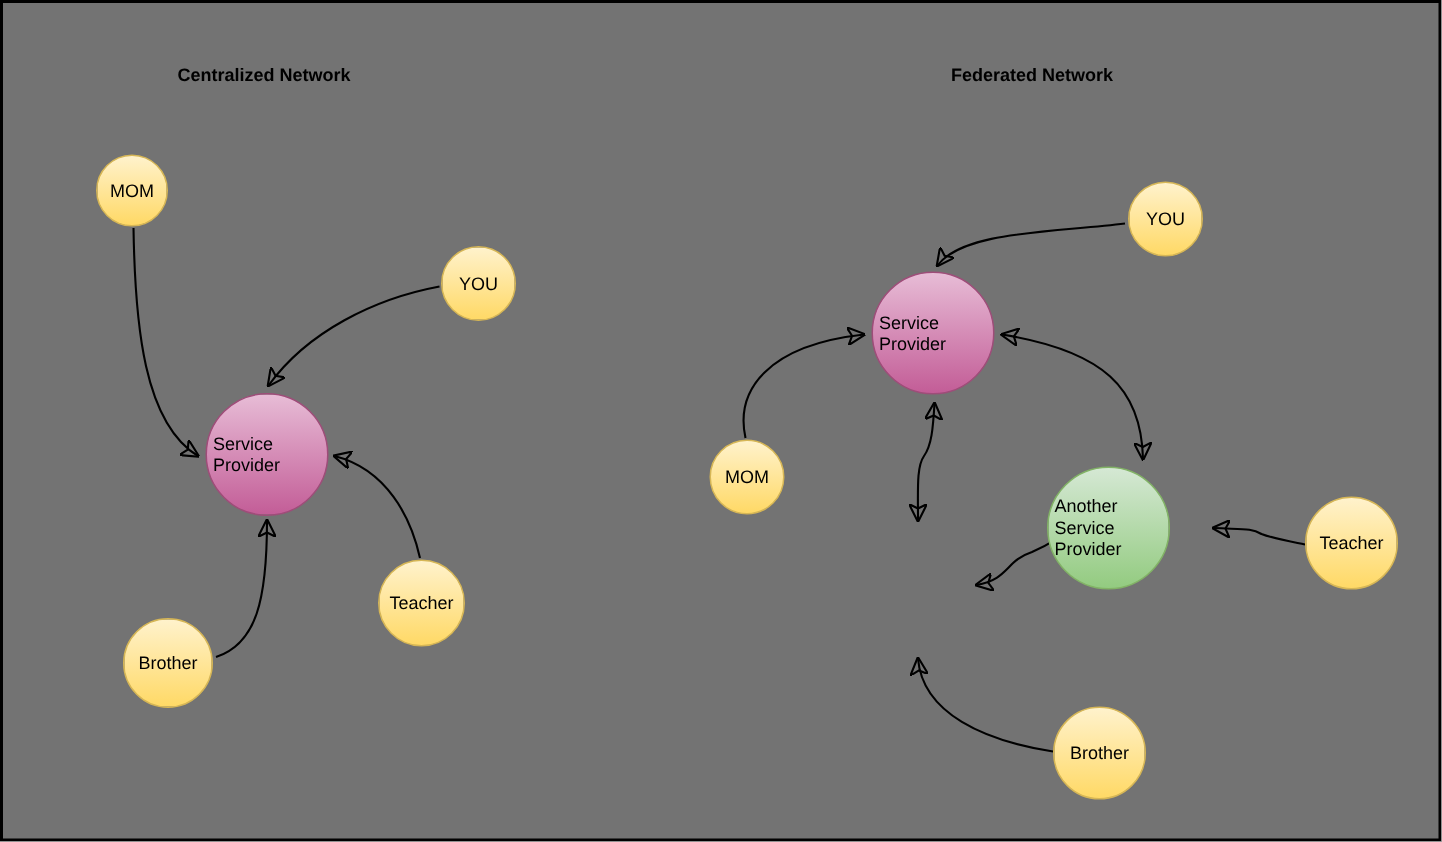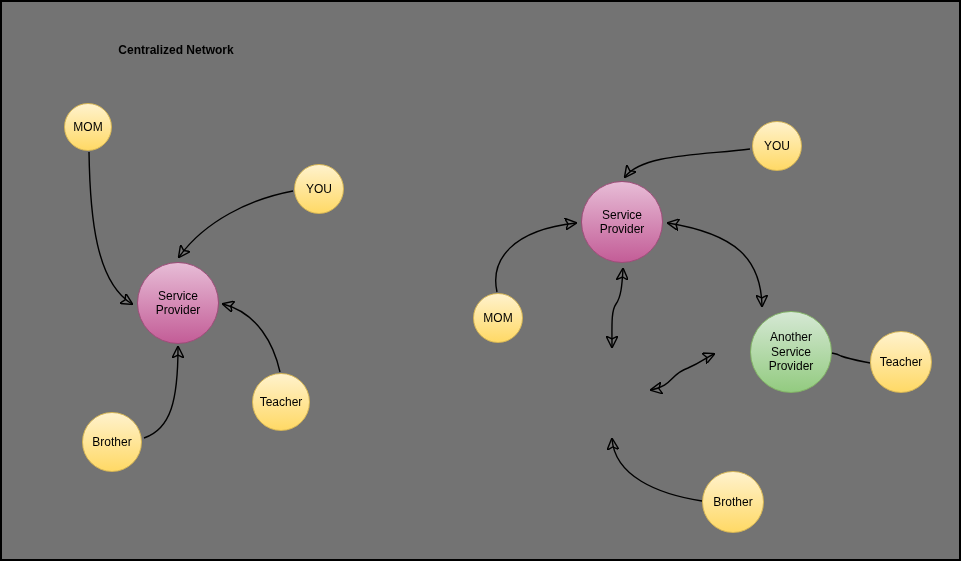--- a/index.html
+++ b/index.html
@@ -35,21 +35,20 @@
     font-size: 12px;
     font-weight: bold;
     color: #000000;
   }
   .node {
     position: absolute;
     border-radius: 50%;
     display: flex;
     align-items: center;
     justify-content: center;
-    text-align: center;
     font-size: 12px;
     line-height: 1.2;
     color: #000000;
     box-sizing: border-box;
     padding: 4px;
   }
   .person {
     background: linear-gradient(to bottom, var(--person-fill-top), var(--person-fill-bottom));
     border: 1px solid var(--person-stroke);
   }
@@ -86,27 +85,28 @@
     <path d="M 748 147 C 700 153, 640 152, 623 175" marker-end="url(#arrowhead)"></path>
     <path d="M 495 290 C 488 258, 510 228, 574 221" marker-end="url(#arrowhead)"></path>
     <path d="M 666 221 C 734 232, 759 257, 760 304" marker-start="url(#arrowhead)" marker-end="url(#arrowhead)"></path>
     <path d="M 621 267 C 620 284, 619 295, 614 302 C 609 309, 610 324, 610 345" marker-start="url(#arrowhead)" marker-end="url(#arrowhead)"></path>
     <path d="M 649 388 C 671 384, 668 372, 686 366 C 700 360, 703 356, 712 352" marker-start="url(#arrowhead)" marker-end="url(#arrowhead)"></path>
     <path d="M 868 361 C 853 358, 847 357, 839 354 C 832 350, 827 351, 807 350" marker-end="url(#arrowhead)"></path>
     <path d="M 700 499 C 655 492, 613 474, 610 437" marker-end="url(#arrowhead)"></path>
   </svg>
 
   <div class="diagram-title" style="left:54px; top:41px;">Centralized Network</div>
+  <div class="diagram-title" style="left:566px; top:41px;">Federated Network</div>
 
   <div class="node person" style="left:62px; top:101px; width:48px; height:48px;">MOM</div>
   <div class="node person" style="left:292px; top:162px; width:50px; height:50px;">YOU</div>
   <div class="node provider-pink" style="left:135px; top:260px; width:82px; height:82px;">Service Provider</div>
   <div class="node person" style="left:250px; top:371px; width:58px; height:58px;">Teacher</div>
   <div class="node person" style="left:80px; top:410px; width:60px; height:60px;">Brother</div>
 
   <div class="node person" style="left:750px; top:119px; width:50px; height:50px;">YOU</div>
   <div class="node provider-pink" style="left:579px; top:179px; width:82px; height:82px;">Service Provider</div>
   <div class="node person" style="left:471px; top:291px; width:50px; height:50px;">MOM</div>
-  <div class="node provider-green" style="left:748px; top:309px; width:82px; height:82px;">Another Service Provider</div>
+  <div class="node provider-green" style="left:696px; top:309px; width:82px; height:82px;">Another Service Provider</div>
   <div class="node person" style="left:868px; top:329px; width:62px; height:62px;">Teacher</div>
   <div class="node person" style="left:700px; top:469px; width:62px; height:62px;">Brother</div>
 
 </div>
 
 </body></html>

